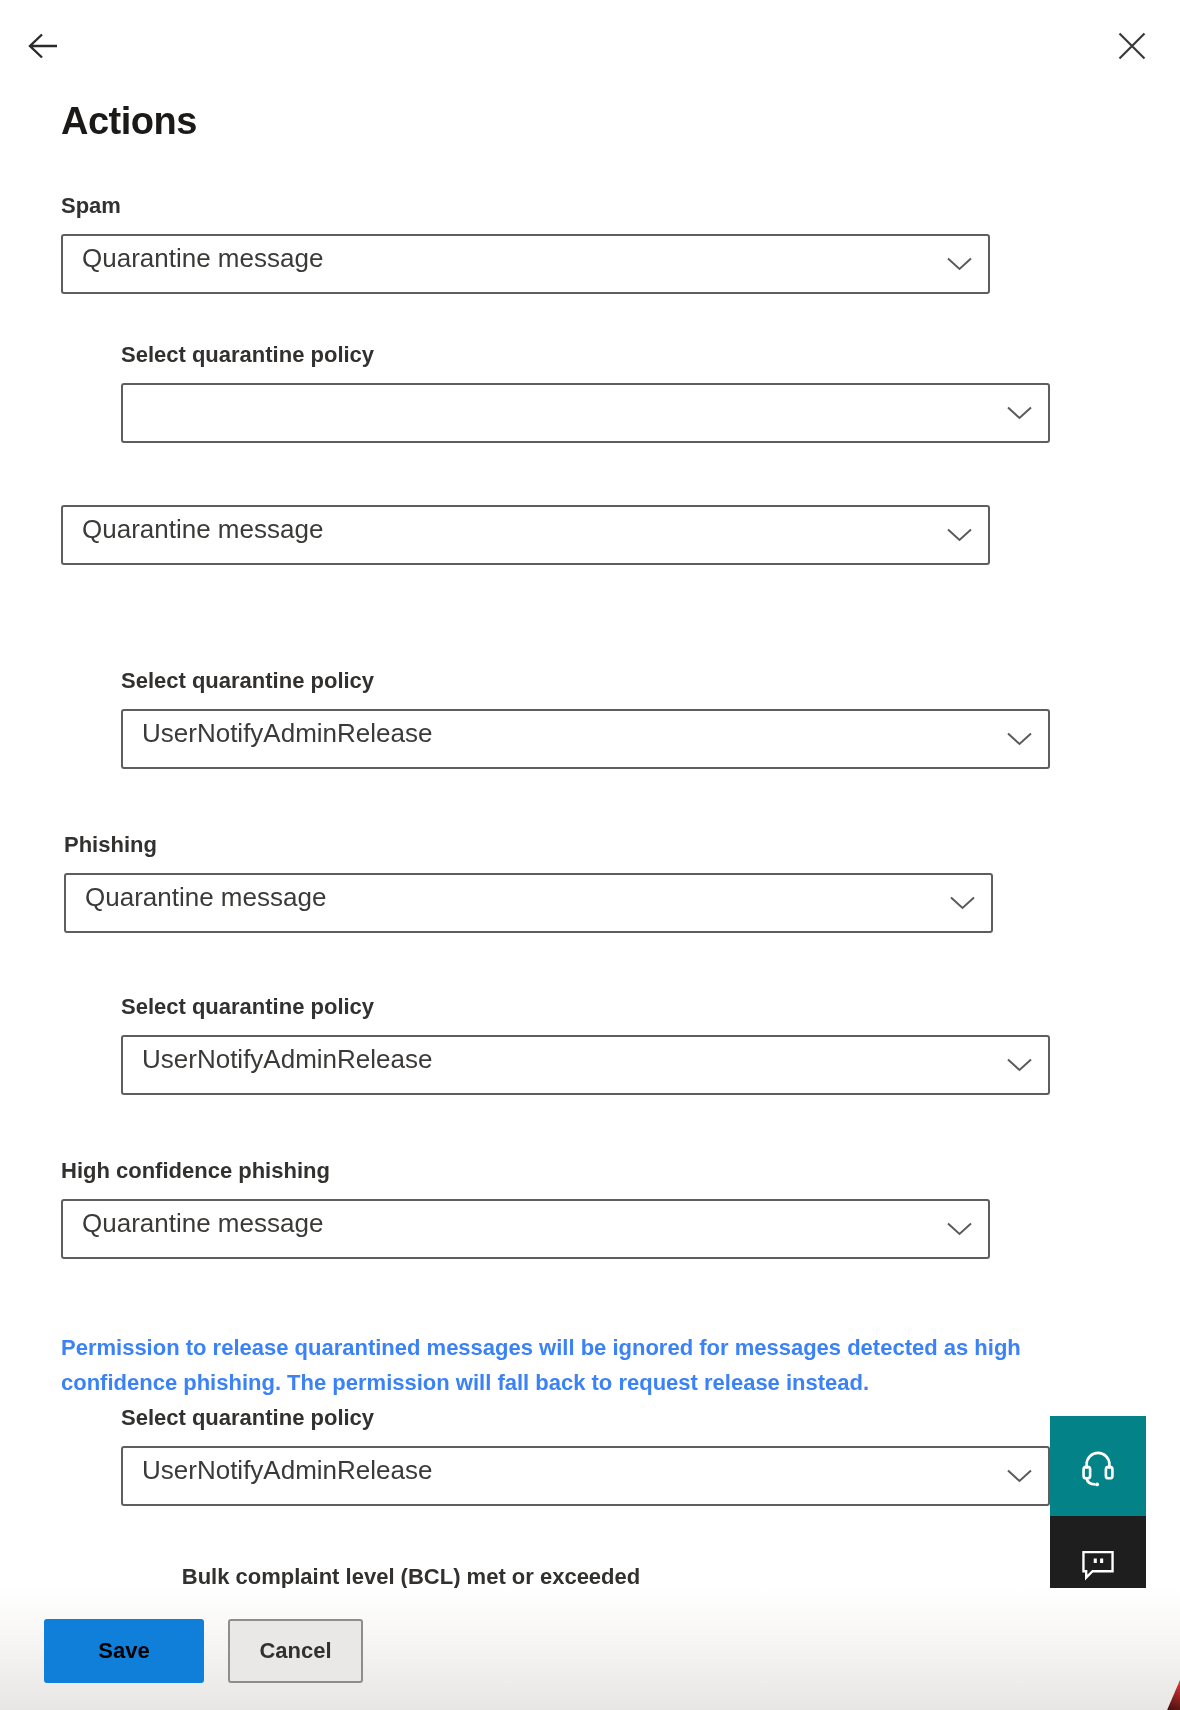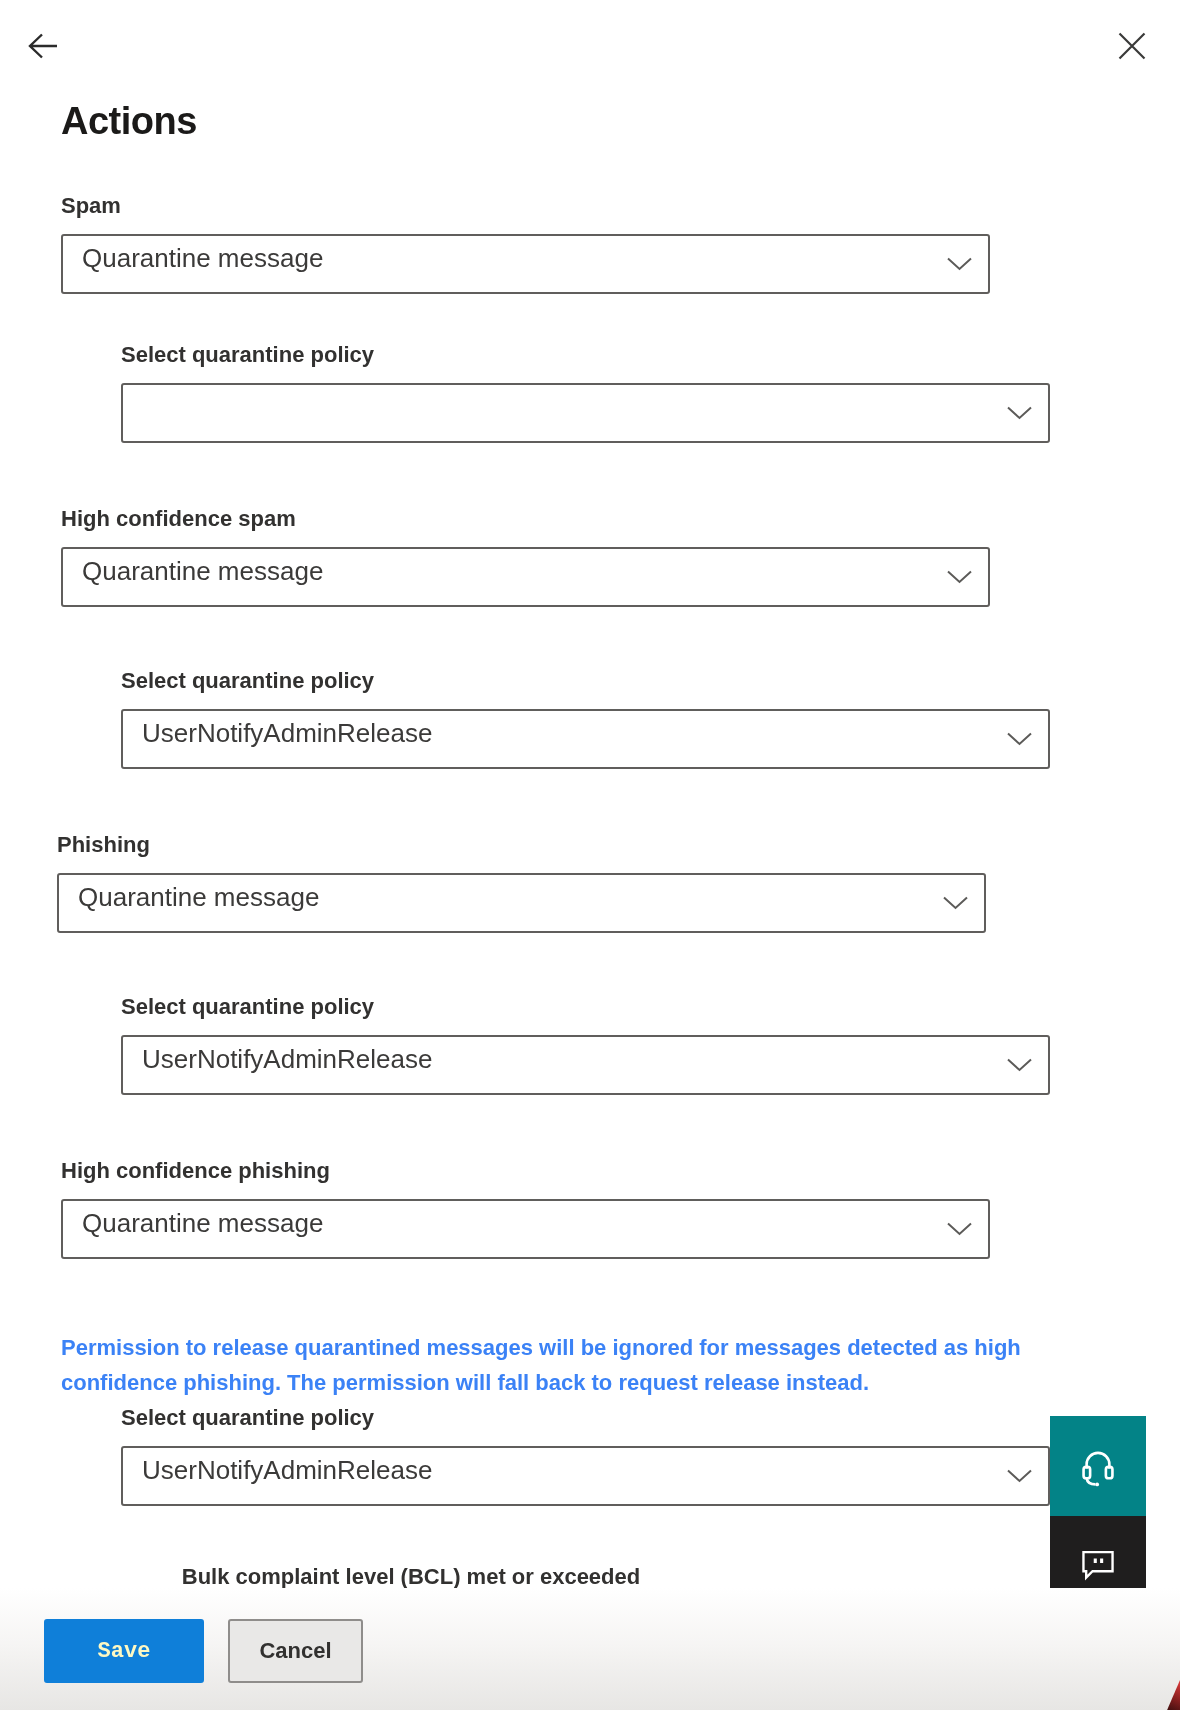--- a/index.html
+++ b/index.html
@@ -22,21 +22,21 @@
     font-size:38px; line-height:46px; font-weight:700; color:#1b1a19;
     letter-spacing:-0.5px;
   }
 
   
   .group { position:absolute; }
   .g1 { left:61px;  top:180px;margin-top:12px; }
   .g2 { left:121px; top:341px; }
   .g3 { left:61px;  top:505px; }
   .g4 { left:121px; top:667px; }
-  .g5 { left:57px;  top:831px; }
+  .g5 { left:64px;  top:831px; }
   .g6 { left:121px; top:993px; }
   .g7 { left:61px;  top:1157px; }
   .g8 { left:121px; top:1404px; }
 
   .field-label {
     font-size:22px; line-height:28px; font-weight:600; color:#323130;
     margin-bottom:14px; white-space:nowrap;
   }
   .dropdown {
     position:relative; width:929px; height:60px;
@@ -67,23 +67,22 @@
   .footer {
     position:absolute; left:0; top:1588px; width:1180px; height:122px;
     background:linear-gradient(180deg,#ffffff 0%,#f6f5f4 45%,#e7e6e4 100%);
   }
   .btn {
     position:absolute; top:31px; height:64px; border-radius:3px;
     font-family:"Liberation Sans", sans-serif;
     font-size:22px; font-weight:600; cursor:pointer;
   }
   .btn-save {
-    left:44px; width:160px; background:#0f7fd9; color:#fef9c3;
+    left:44px; width:160px; background:#0f7fd9; color:#000000;
     border:2px solid #0f7fd9;
-    font-family:Liberation Mono, monospace;
   }
   .btn-cancel {
     left:228px; width:135px; background:#e9e8e7; color:#323130;
     border:2px solid #8f8d8b;
     text-align:center;
   }
 
   
   .side-btn {
     position:absolute; left:1050px; width:96px; border:none; cursor:pointer;
@@ -133,21 +132,20 @@
     <div class="dropdown" role="combobox">
       <span class="dd-chevron">
         <svg width="27" height="15" viewBox="0 0 27 15">
             <path d="M2 2 L13.5 12.5 L25 2" fill="none" stroke="#5c5b59" stroke-width="2"></path>
           </svg>
       </span>
     </div>
   </div>
 
   <div class="group g3">
-    <div class="field-label">High confidence spam</div>
     <div class="dropdown" role="combobox">
       <span class="dd-value">Quarantine message</span>
       <span class="dd-chevron">
         <svg width="27" height="15" viewBox="0 0 27 15">
             <path d="M2 2 L13.5 12.5 L25 2" fill="none" stroke="#5c5b59" stroke-width="2"></path>
           </svg>
       </span>
     </div>
   </div>
 

